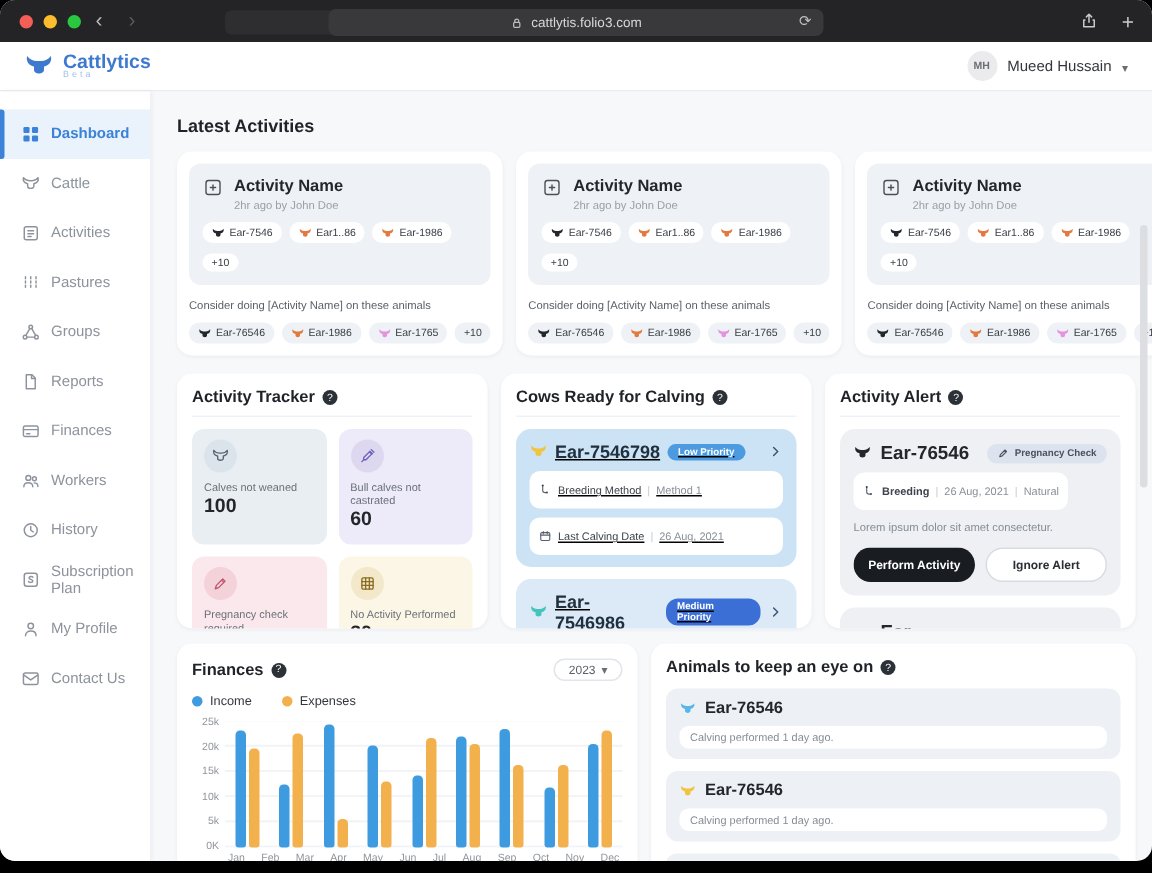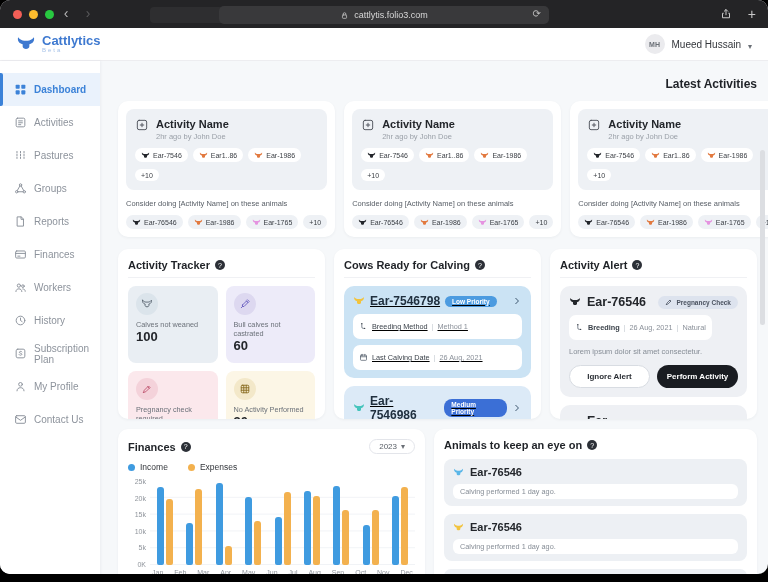--- a/index.html
+++ b/index.html
@@ -44,21 +44,21 @@
   .sidebar { width:100px; background:#fff; border-radius:0 0 14px 0;
     box-shadow:1px 0 3px rgba(30,40,70,.05); padding-top:12px; flex-shrink:0; }
   .nav-item { display:flex; align-items:center; gap:7px; padding:0 0 0 14px; height:33px;
     color:#8d939c; font-size:10px; cursor:pointer; position:relative; }
   .nav-item .ni-icon { width:13px; height:13px; display:flex; align-items:center; }
   .nav-item.active { color:#3b82d8; background:#eaf2fc; font-weight:bold; }
   .nav-item.active::before { content:""; position:absolute; left:0; top:0; bottom:0; width:3px;
     background:#3b82d8; border-radius:0 2px 2px 0; }
 
   .main { flex:1; padding:16px 11px 0 18px; overflow:hidden; }
-  h2.sec-title { font-size:12px; font-weight:bold; color:#1f2227;text-align:right; }
+  h2.sec-title { font-size:12px; font-weight:bold; color:#1f2227; }
   h3.panel-title { font-size:11px; font-weight:bold; color:#1f2227; display:inline; }
   .title-row { display:flex; align-items:center; gap:5px; }
   .info { width:10px; height:10px; border-radius:50%; background:#2c3037; color:#fff;
     font-size:7px; display:inline-flex; align-items:center; justify-content:center; flex-shrink:0; cursor:pointer;}
   .info::before{content:"?"}
   .panel-hr { border:none; border-top:1px solid #f0f1f4; margin:6px 0 8px; }
 
   
   .cards3 { display:grid; grid-template-columns:1fr 1fr 1fr; gap:9px; margin-top:10px; }
   .act-card { background:#fff; border-radius:10px; padding:8px; box-shadow:0 1px 3px rgba(20,30,60,.05); }
@@ -199,20 +199,28 @@
               <rect x="13.5" y="3" width="7.5" height="7.5" rx="1.5" class="f"></rect>
               <rect x="3" y="13.5" width="7.5" height="7.5" rx="1.5" class="f"></rect>
               <rect x="13.5" y="13.5" width="7.5" height="7.5" rx="1.5" class="f"></rect>
             </svg>
           </span>
           <span>Dashboard</span>
         </div>
         <div class="nav-item">
           <span class="ni-icon">
             <svg width="13" height="13" viewBox="0 0 24 24" fill="none" stroke="currentColor" stroke-width="1.8" stroke-linecap="round" stroke-linejoin="round" style="display:block">
+              <path d="M3 4.5c-.7 3.5 1.2 6.3 4.3 7.2l.9.3V15c0 3.6 7.6 3.6 7.6 0v-3l.9-.3C19.8 10.8 21.7 8 21 4.5c-2 2.6-4.8 3.7-7.2 3.7h-3.6C7.8 8.2 5 7.1 3 4.5z"></path>
+            </svg>
+          </span>
+          <span>Cattle</span>
+        </div>
+        <div class="nav-item">
+          <span class="ni-icon">
+            <svg width="13" height="13" viewBox="0 0 24 24" fill="none" stroke="currentColor" stroke-width="1.8" stroke-linecap="round" stroke-linejoin="round" style="display:block">
               <rect x="4" y="4" width="16" height="16" rx="2.5"></rect>
               <path d="M8.5 9h7M8.5 12.5h7M8.5 16h4"></path>
             </svg>
           </span>
           <span>Activities</span>
         </div>
         <div class="nav-item">
           <span class="ni-icon">
             <svg width="13" height="13" viewBox="0 0 24 24" fill="none" stroke="currentColor" stroke-width="1.8" stroke-linecap="round" stroke-linejoin="round" style="display:block">
               <path d="M5.5 4.5v15M12 4.5v15M18.5 4.5v15" stroke-dasharray="2.6 2.6"></path>
@@ -638,22 +646,22 @@
                       <circle cx="7.5" cy="4.5" r="1.8" class="f"></circle>
                       <circle cx="15" cy="17" r="1.8" class="f"></circle>
                     </svg>
                   </span>
                   <span style="font-weight: bold;">Breeding</span>
                   <span class="sep"></span>
                   <span class="val">26 Aug, 2021</span>
                   <span class="sep"></span>
                   <span class="val">Natural</span>
                 </div><p class="alert-desc">Lorem ipsum dolor sit amet consectetur.</p><div class="alert-btns">
+                  <button class="btn dark">Perform Activity</button>
                   <button class="btn ghost">Ignore Alert</button>
-                  <button class="btn dark">Perform Activity</button>
                 </div></div>
               <div class="alert-card">
                 <div class="alert-head">
                   <span>
                     <svg width="12" height="12" viewBox="0 0 24 24" style="display:block">
                       <path fill="#23262b" d="M2.5 4C1.5 8 3.6 11.1 7 12.1l1 .3V15c0 4 8 4 8 0v-2.6l1-.3c3.4-1 5.5-4.1 4.5-8.1-2 2.8-5 4-7.5 4h-4C7.5 8 4.5 6.8 2.5 4z"></path>
                     </svg>
                   </span>
                   <span class="alert-ear">Ear-7654687</span>
                   <span class="badge">

